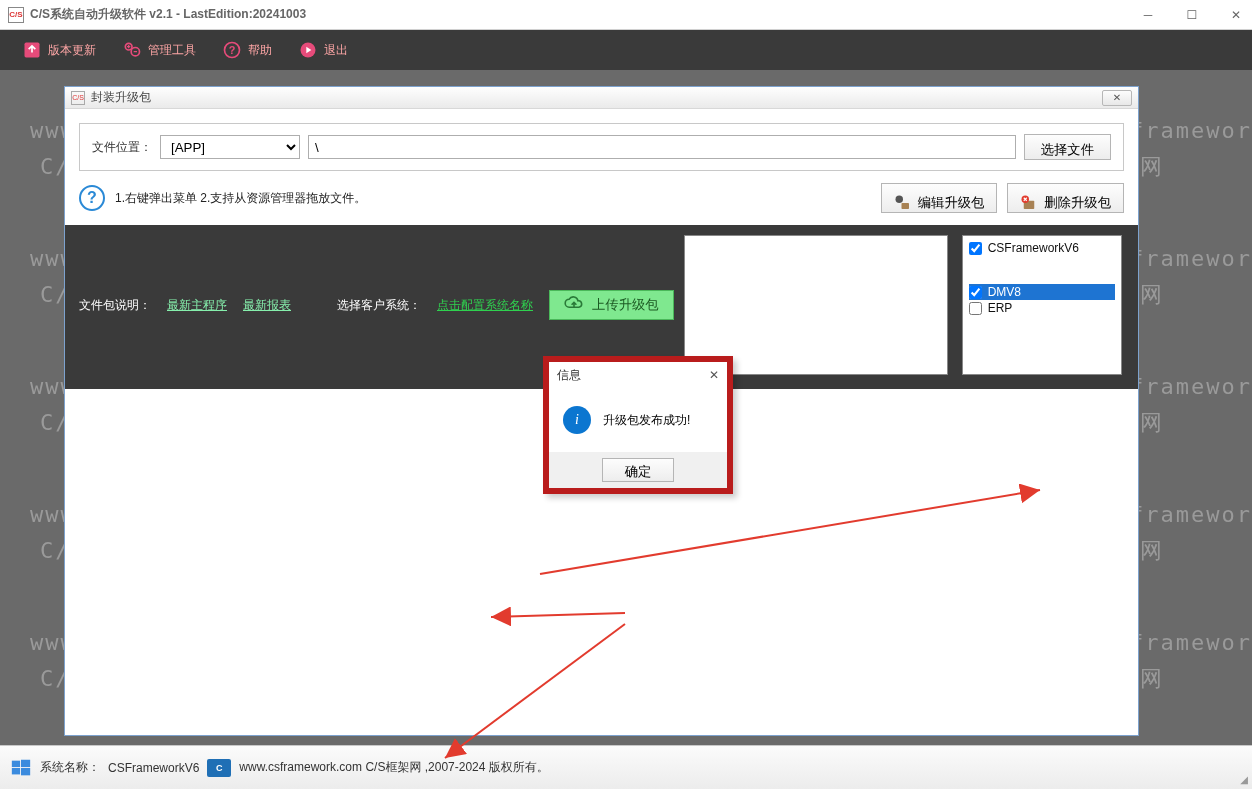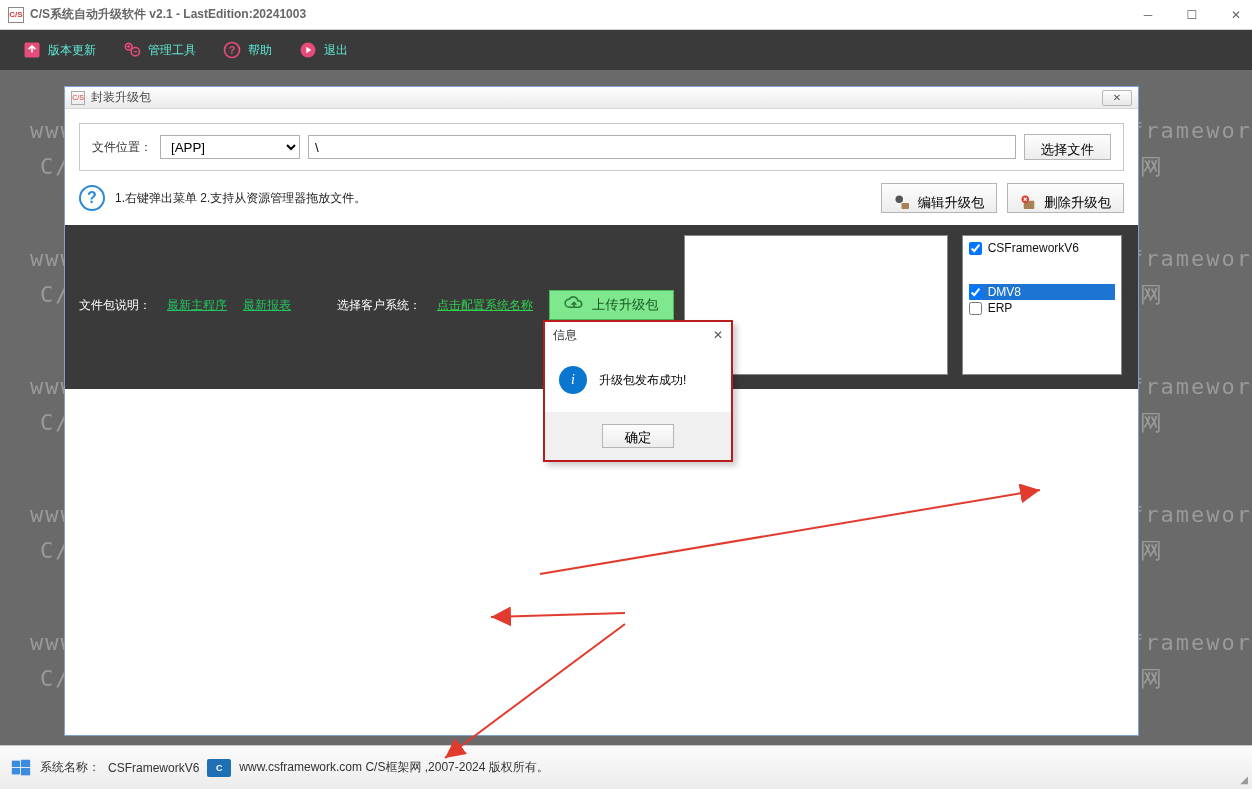--- a/index.html
+++ b/index.html
@@ -29,21 +29,21 @@
   height: 40px;
   background: #3a3a3a;
   display:flex;
   align-items:center;
   padding: 0 10px;
   gap: 2px;
 }
 .menubar .mitem {
   display:flex;
   align-items:center;
-  color:#5eead4;
+  color:#fca5a5;
   padding: 6px 12px;
   gap:6px;
 }
 .menubar .micon { width:20px; height:20px; display:flex; align-items:center; justify-content:center;}
 .micon svg { width:20px; height:20px; }
 .workspace {
   position:absolute;
   top:70px; left:0; right:0; bottom:44px;
   background:#6a6a6a;
   overflow:hidden;
@@ -128,21 +128,21 @@
 .th-path{flex:1;}
 .th-date{width:120px;}
 .th-size{width:100px;}
 .bottom-panel {
   background:#3a3a3a;
   color:#fff;
   margin:0; padding:10px 14px 14px 14px;
   display:flex; gap:10px;
 }
 .bp-row1{display:flex; align-items:center; gap:16px;}
-.bp-row1 a { color:#22c55e; text-decoration:underline; }
+.bp-row1 a { color:#86efac; text-decoration:underline; }
 .bp-row1 .green-link{ color:#2fd24f; text-decoration:underline;}
 .upload-btn {
   margin-left:auto;
   background:#7fe88f;
   border:1px solid #4ab85a;
   height:30px; padding:0 14px;
   display:flex; align-items:center; gap:8px;
   color:#1c5a23;
   font-weight:normal;
 }
@@ -165,32 +165,32 @@
   border-radius:4px;
   padding:4px 10px;
   display:flex; align-items:center; gap:8px;
 }
 .dl-icon{ width:20px; height:20px;}
 .cs-logo{ width:24px; height:18px; background:#1f6fb5; border-radius:2px; display:flex; align-items:center; justify-content:center; color:#fff; font-size:9px; font-weight:bold;}
 .grip{ position:absolute; right:4px; bottom:4px; color:#999; font-size:10px;}
 
 .info-dialog{
   position:absolute;
-  left:543px; top:320px;
+  left:543px; top:356px;
   width:190px;
   background:#fff;
-  border:2px solid #b91c1c;
+  border:6px solid #b91c1c;
   box-shadow: 4px 4px 6px rgba(0,0,0,0.2);
   z-index:10;
 }
 .info-title{ height:26px; display:flex; align-items:center; padding:0 8px; background:#fff; color:#333;}
 .info-title .x{ margin-left:auto; color:#555;}
 .info-body{ display:flex; align-items:center; gap:12px; padding:18px 14px;}
 .info-icon{ width:28px; height:28px; border-radius:50%; background:#0b76d0; color:#fff; display:flex; align-items:center; justify-content:center; font-family:Georgia,serif; font-size:14px; font-style:italic;}
-.info-footer{ background:#f0f0f0; height:48px; display:flex; align-items:center; justify-content:center;}
+.info-footer{ background:#f0f0f0; height:36px; display:flex; align-items:center; justify-content:center;}
 .info-footer .btn{ height:24px; padding:0 22px;}
 
 .arrow{ position:absolute; pointer-events:none; z-index:20;}
 </style>
 </head>
 <body>
 
 <div class="titlebar">
   <div class="app-icon">C/S</div>
   <div class="title">C/S系统自动升级软件 v2.1 - LastEdition:20241003</div>

